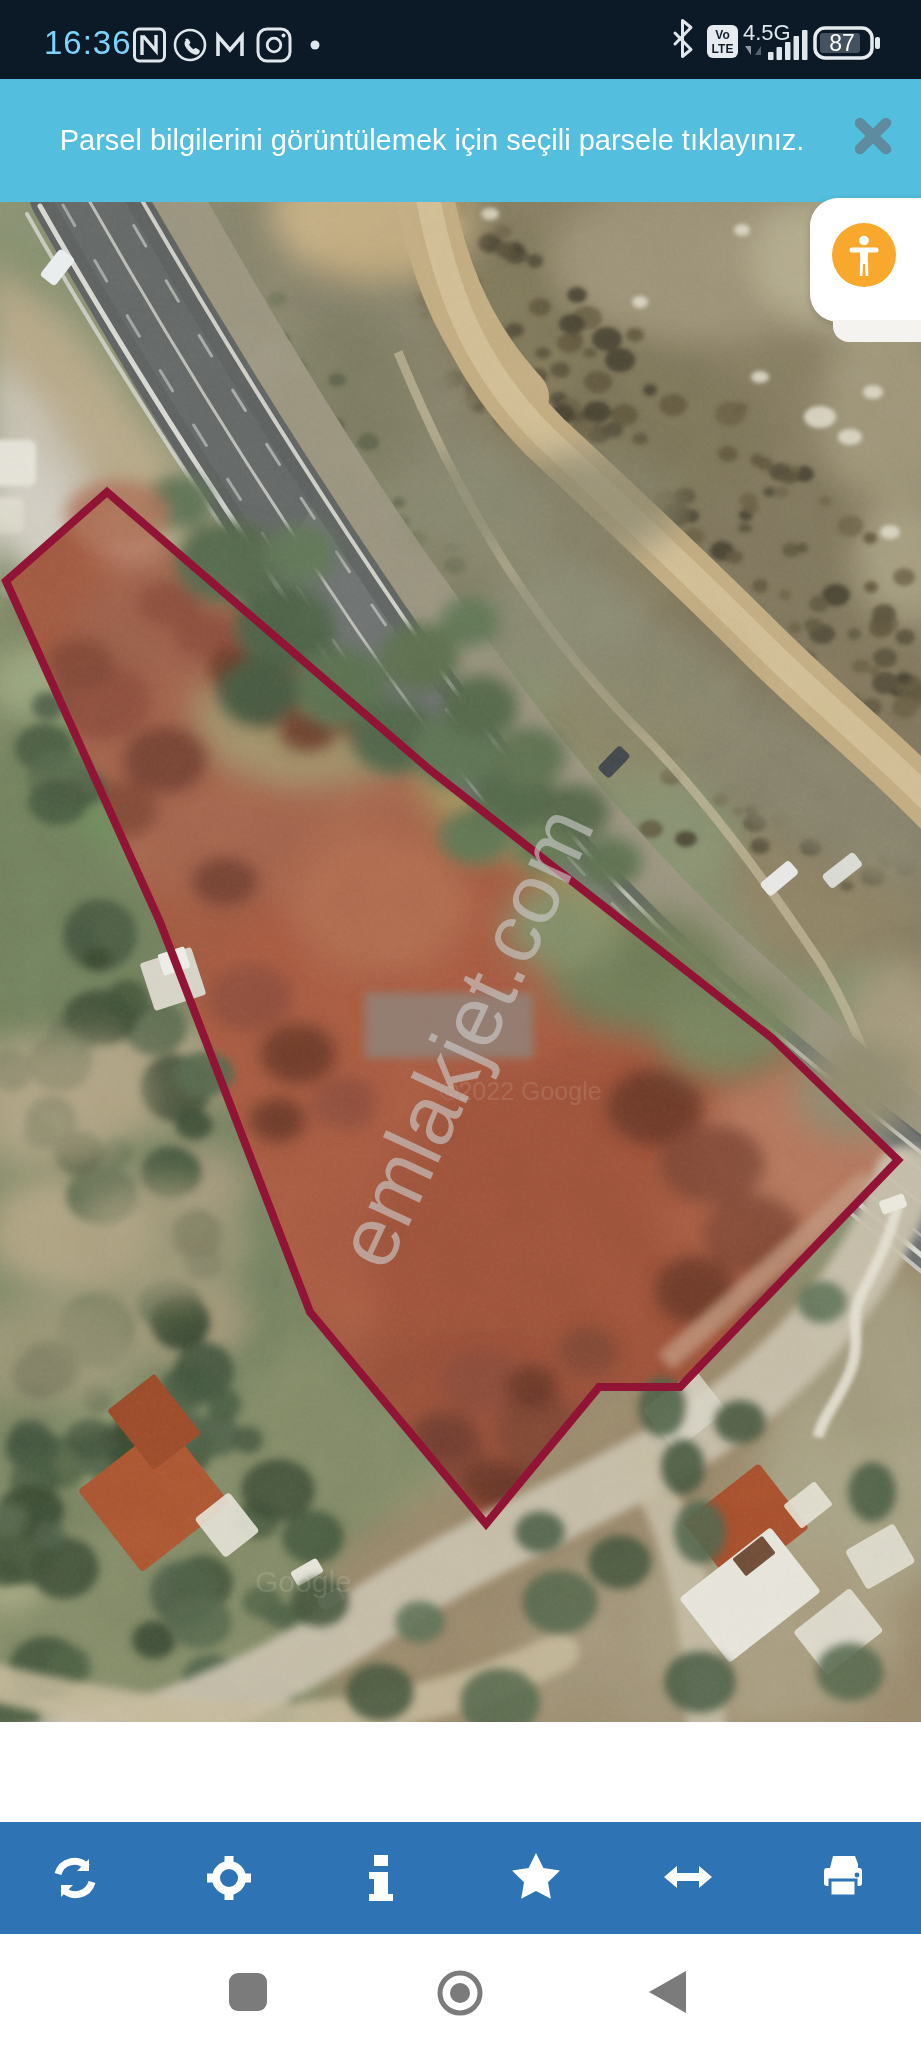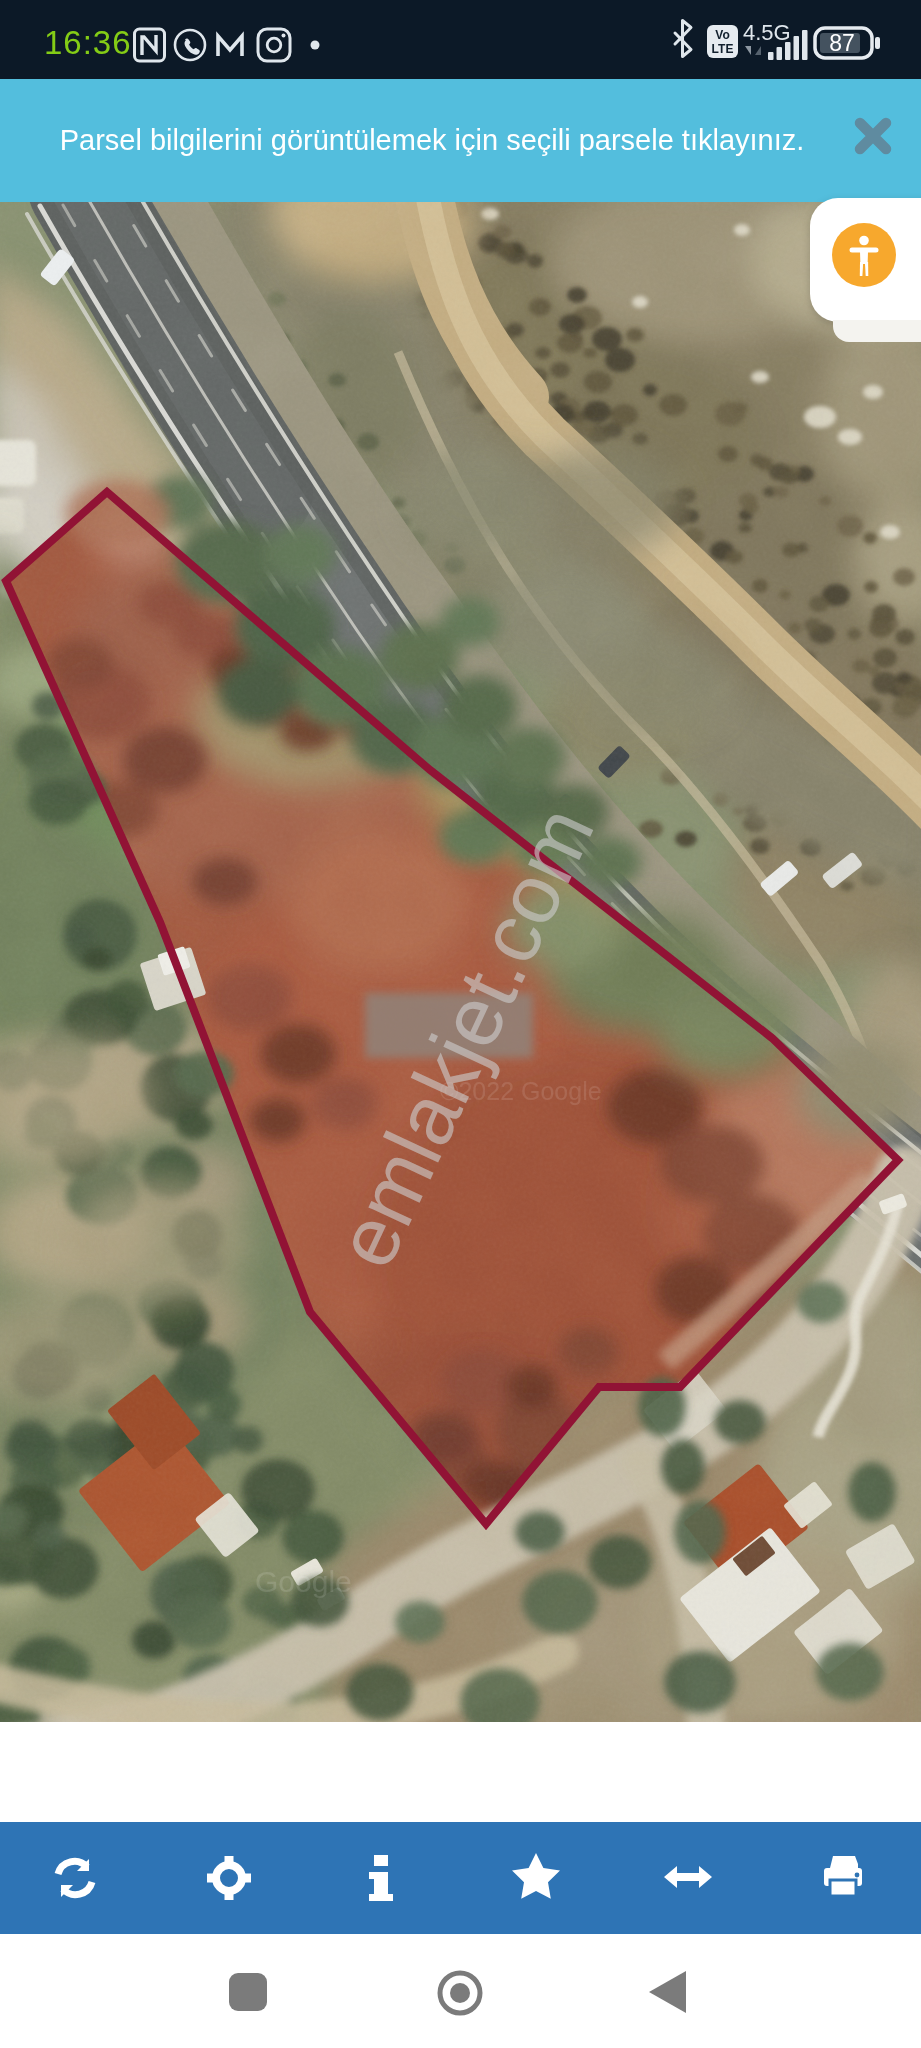--- a/index.html
+++ b/index.html
@@ -1,18 +1,18 @@
 <!DOCTYPE html>
 <html><head>
 <meta charset="utf-8">
 <style>
   html,body{margin:0;padding:0;background:#fff;}
   body{width:921px;height:2048px;overflow:hidden;font-family:"Liberation Sans",sans-serif;position:relative;}
   .statusbar{position:absolute;left:0;top:0;width:921px;height:79px;background:#0c1927;}
-  .time{position:absolute;left:44px;top:24px;color:#84cc16;font-size:33px;font-weight:400;letter-spacing:1px;}
+  .time{position:absolute;left:44px;top:24px;color:#7dd3fc;font-size:33px;font-weight:400;letter-spacing:1px;}
   .banner{position:absolute;left:0;top:79px;width:921px;height:123px;background:#53bedd;}
   .banner .msg{position:absolute;left:0;top:0;width:864px;text-align:center;line-height:123px;color:#ffffff;font-size:29px;}
   .mapwrap{position:absolute;left:0;top:202px;width:921px;height:1520px;overflow:hidden;background:#8e9678;}
   .toolbar{position:absolute;left:0;top:1822px;width:921px;height:112px;background:#2e74b5;}
   .navbar{position:absolute;left:0;top:1934px;width:921px;height:114px;background:#ffffff;}
 </style>
 </head>
 <body>
 
 <div class="statusbar">

